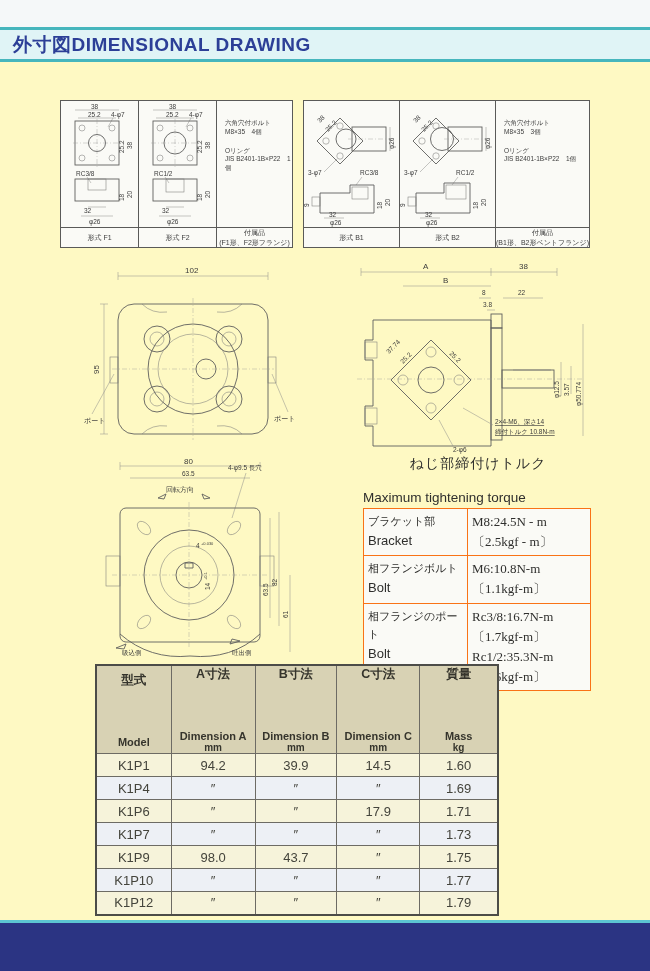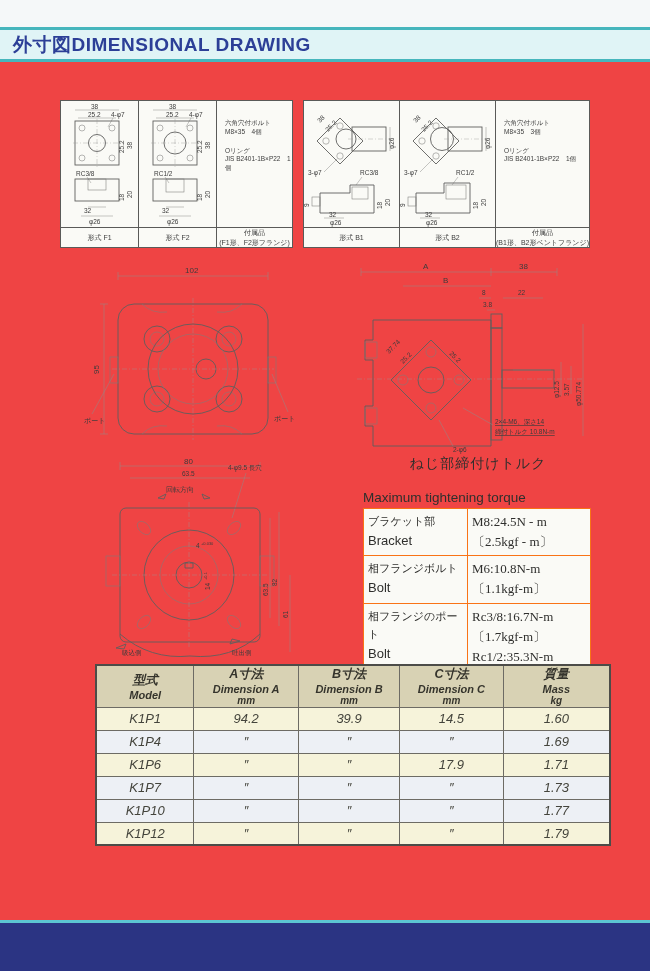--- a/index.html
+++ b/index.html
@@ -1,18 +1,18 @@
 <!DOCTYPE html>
 <html><head>
 <meta charset="utf-8">
 <style>
   * { margin:0; padding:0; box-sizing:border-box; }
   html,body { width:650px; }
   body { font-family:"Liberation Sans", sans-serif; }
-  .page { position:relative; width:650px; height:971px; background:#ef4444; overflow:hidden; }
+  .page { position:relative; width:650px; height:971px; background:#fef9c3; overflow:hidden; }
 
   
   .top-white { position:absolute; left:0; top:0; width:650px; height:27px; background:#f5f8f9; }
   .teal-line { position:absolute; left:0; width:650px; height:3px; background:#46b6bd; }
   .header-band { position:absolute; left:0; top:30px; width:650px; height:29px; background:#e0f4f6;
                  display:flex; align-items:center; }
   .header-band h1 { font-size:19px; font-weight:bold; color:#2c3f97; padding-left:13px; letter-spacing:0.5px; }
 
   
   .panel { position:absolute; background:#fafaf6; border:1px solid #5a5a58; display:grid; }
@@ -39,26 +39,26 @@
   .torque .tjp { font-size:14px; letter-spacing:1px;text-align:center; }
   .torque .ten { font-size:13.5px; margin-top:17px; }
   .torque table { border-collapse:collapse; margin-top:3px; width:228px; background:#fafaf6; }
   .torque td { border:1px solid #f97316; vertical-align:top; padding:3px 4px; }
   .torque .c1 { width:104px; }
   .torque .jp { font-size:11px; line-height:1.7; }
   .torque .en { font-size:13px; line-height:1.5; }
   .torque .val { font-family:"Liberation Serif", serif; font-size:13px; line-height:1.55; }
 
   
-  .dimtable { position:absolute; left:95px; top:664px; width:516px; border:2px solid #4c4c48;
-              border-collapse:collapse; background:#eef1f6;font-style:italic; }
+  .dimtable { position:absolute; left:95px; top:664px; width:404px; border:2px solid #4c4c48;
+              border-collapse:collapse; background:#eef1f6; }
   .dimtable th, .dimtable td { border:1px solid #6d6b64; }
   .dimtable th { background:#d8d2b4; font-weight:bold; color:#35342c; height:42px; }
   .dimtable th .jp { font-size:12.5px; }
-  .dimtable th .en { font-size:11px; }
+  .dimtable th .en { font-size:11px;margin-top:47px; }
   .dimtable th .un { font-size:10px; font-weight:bold; }
   .dimtable td { height:23px; text-align:center; font-size:13px; color:#44443c; }
   .dimtable tr.cream td { background:#f6f3da; }
   .dimtable tr.blue td  { background:#edf0f5; }
   .c-model { width:87px; } .c-a { width:93px; } .c-b { width:90px; } .c-c { width:92px; } .c-m { width:95px; }
 
   
   .footer-cyan { position:absolute; left:0; top:920px; width:650px; height:3px; background:#5cc5d2; }
   .footer-navy { position:absolute; left:0; top:923px; width:650px; height:48px; background:#2b3483; }
 </style>
@@ -432,20 +432,27 @@
       <td>17.9</td>
       <td>1.71</td>
     </tr>
     <tr class="blue">
       <td>K1P7</td>
       <td>″</td>
       <td>″</td>
       <td>″</td>
       <td>1.73</td>
     </tr>
+    <tr class="cream">
+      <td>K1P9</td>
+      <td>98.0</td>
+      <td>43.7</td>
+      <td>″</td>
+      <td>1.75</td>
+    </tr>
     <tr class="blue">
       <td>K1P10</td>
       <td>″</td>
       <td>″</td>
       <td>″</td>
       <td>1.77</td>
     </tr>
     <tr class="cream">
       <td>K1P12</td>
       <td>″</td>

